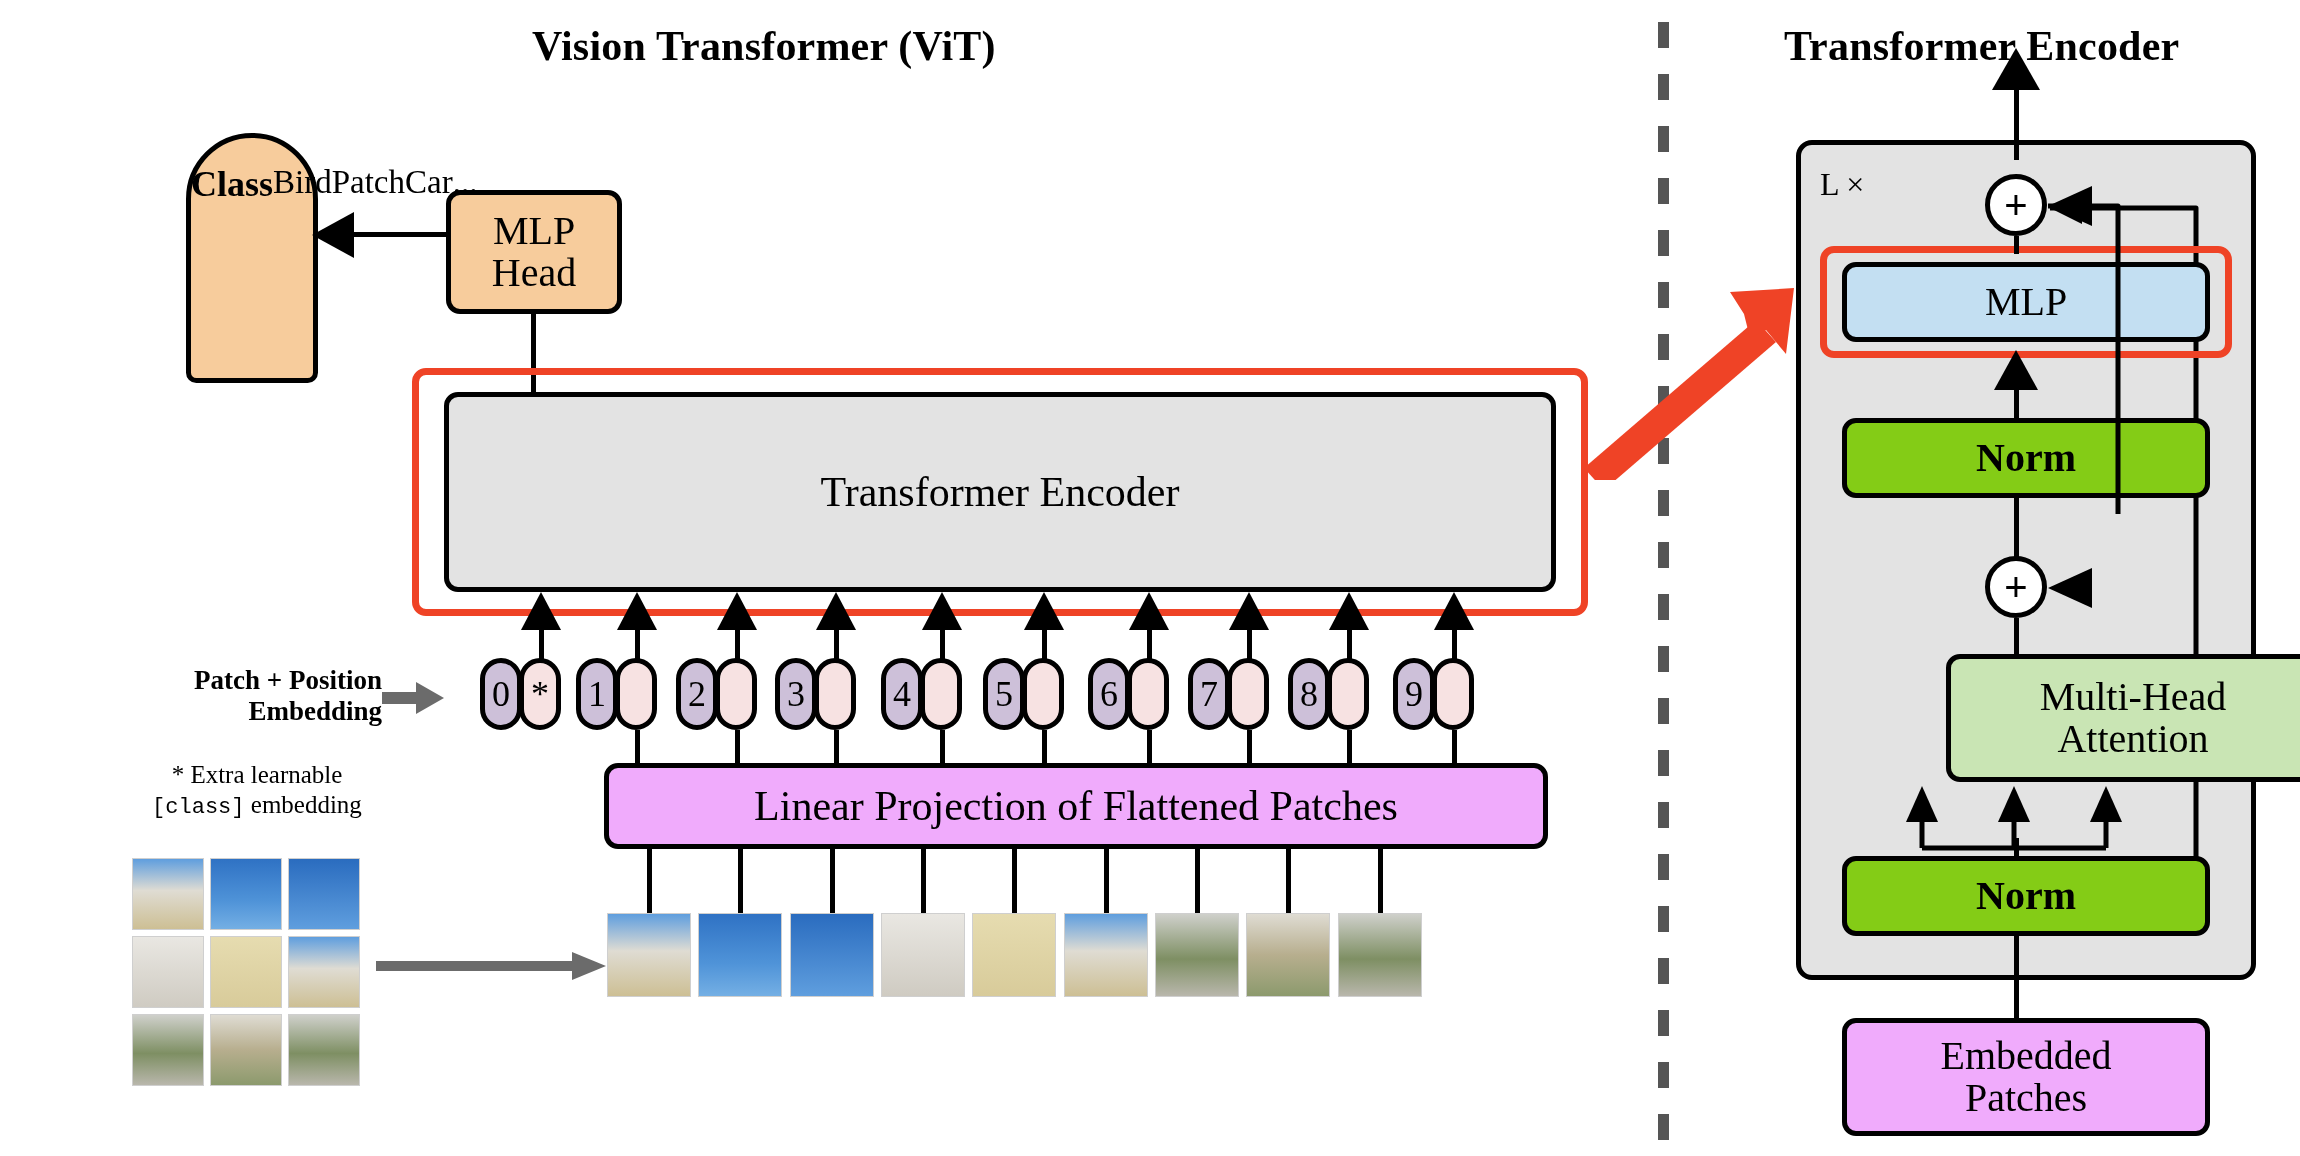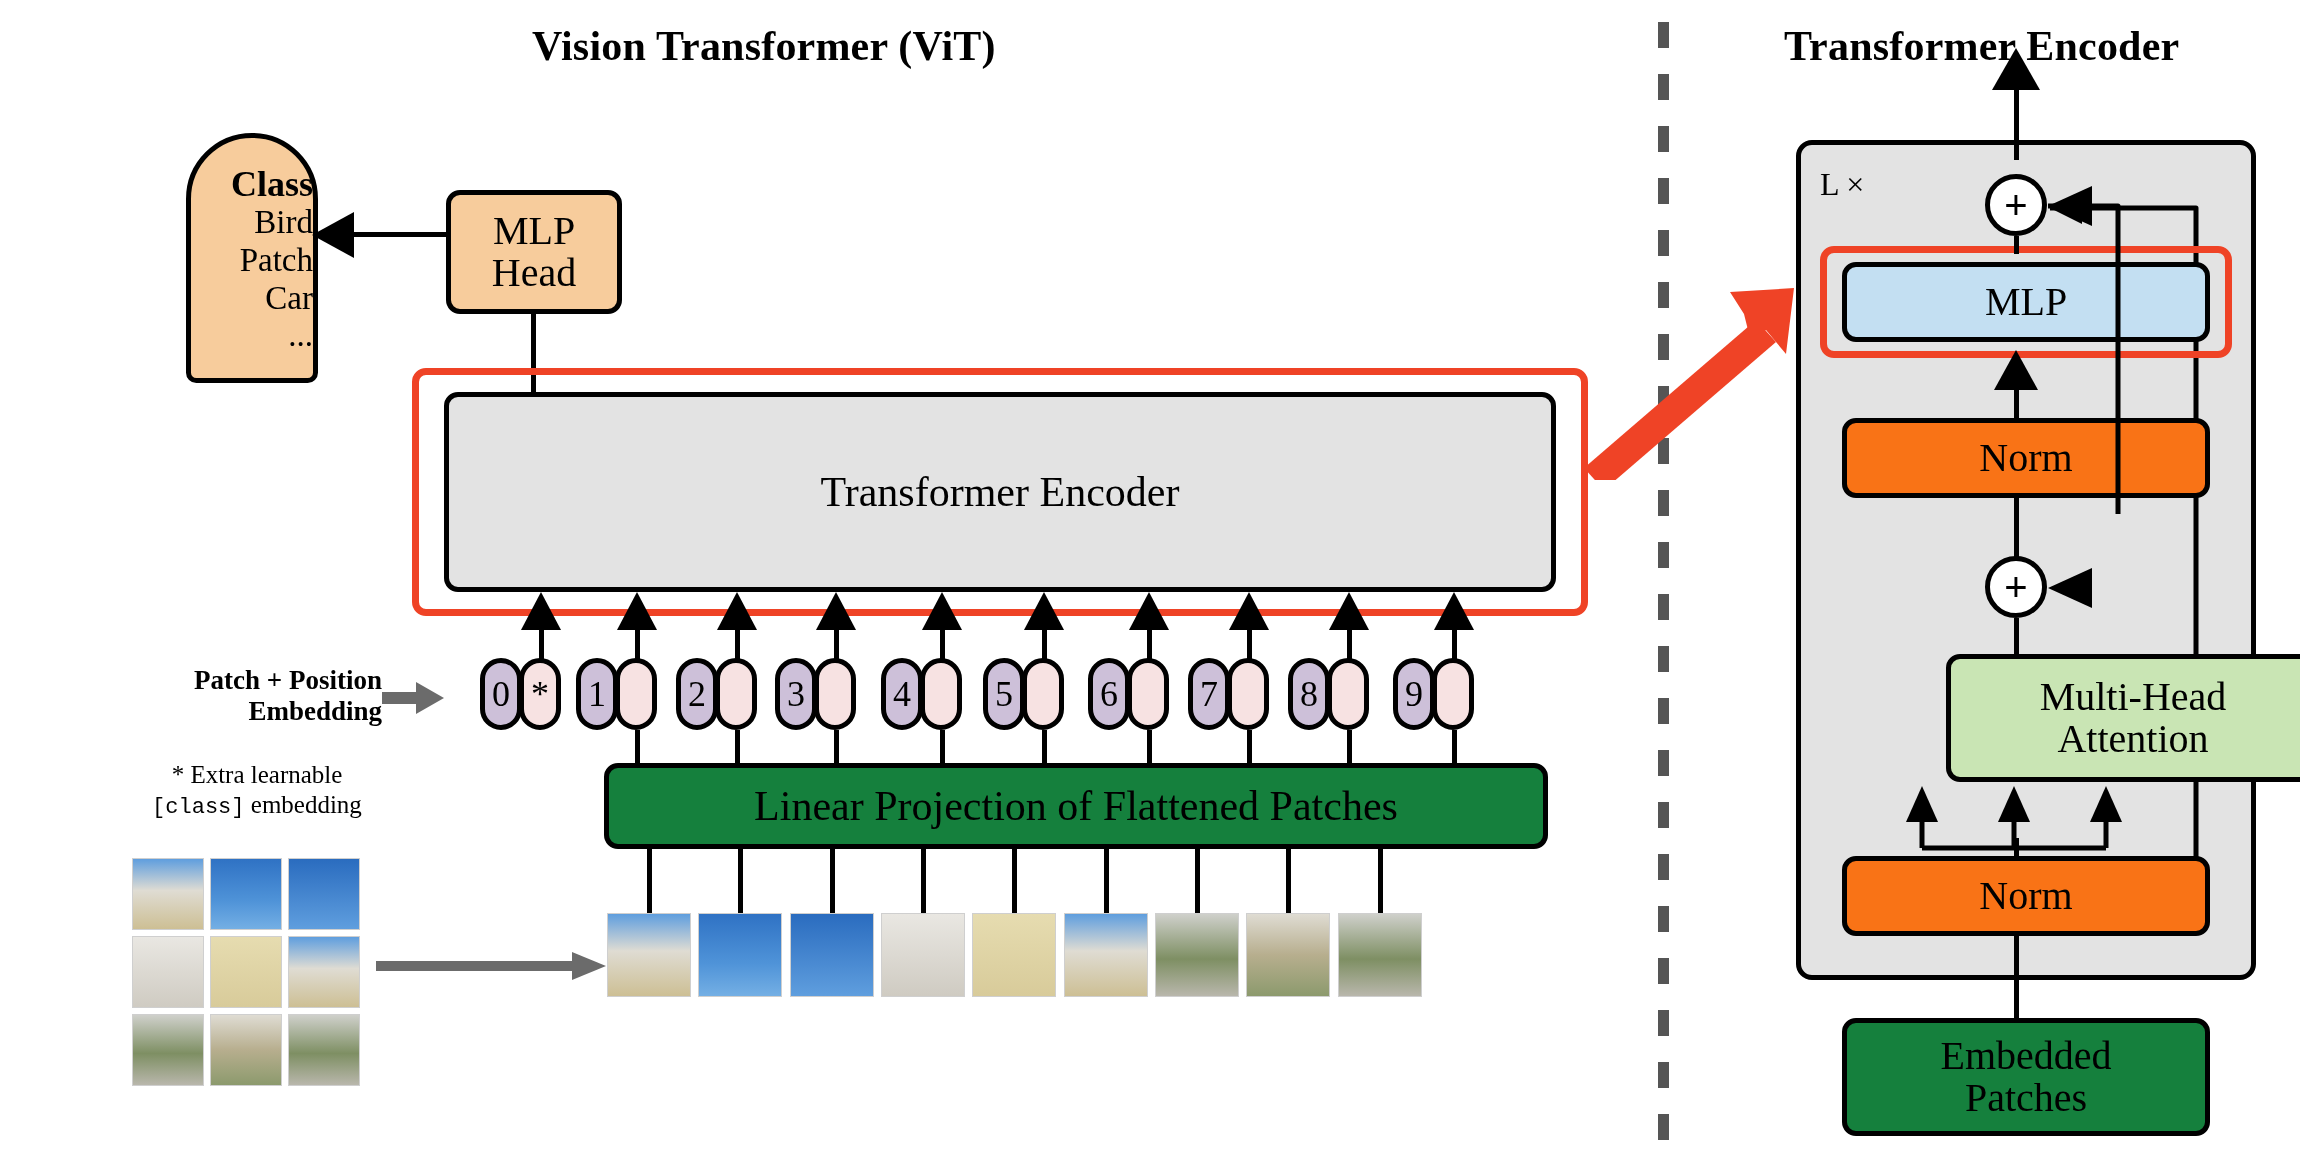--- a/index.html
+++ b/index.html
@@ -13,29 +13,29 @@
   .title{font-weight:bold;font-size:42px;letter-spacing:.2px;white-space:nowrap;}
 
   
   .box{box-sizing:border-box;border:5px solid #000;display:flex;
        align-items:center;justify-content:center;text-align:center;
        line-height:1.05;}
   .rnd{border-radius:14px;}
 
   .clr-orange{background:#f7cc9c;}
   .clr-grey{background:#e3e3e3;}
-  .clr-pink{background:#15803d;}
-  .clr-yellow{background:#f97316;}
+  .clr-pink{background:#f0abfc;}
+  .clr-yellow{background:#84cc16;font-weight:bold;}
   .clr-green{background:#c9e5b4;}
   .clr-blue{background:#c3dff2;}
 
   
   .capsule{box-sizing:border-box;border:5px solid #000;background:#f7cc9c;
-           border-radius:90px 90px 14px 14px;display:flex;flex-direction:column;
-           align-items:flex-end;padding-top:26px;}
+           border-radius:90px 90px 14px 14px;display:flex;flex-direction:row;
+           align-items:flex-start;padding-top:26px;}
   .capsule .hd{font-weight:bold;font-size:36px;line-height:1.12;}
   .capsule .ln{font-size:33px;line-height:1.14;}
 
   
   .vline{background:#000;width:5px;}
   .hline{background:#000;height:5px;}
 
   .label-bold{font-weight:bold;font-size:27px;line-height:1.16;text-align:right;}
   .label-reg{font-size:25px;line-height:1.2;text-align:center;}
   .mono{font-family:"Liberation Mono","DejaVu Sans Mono",monospace;font-size:22px;}

